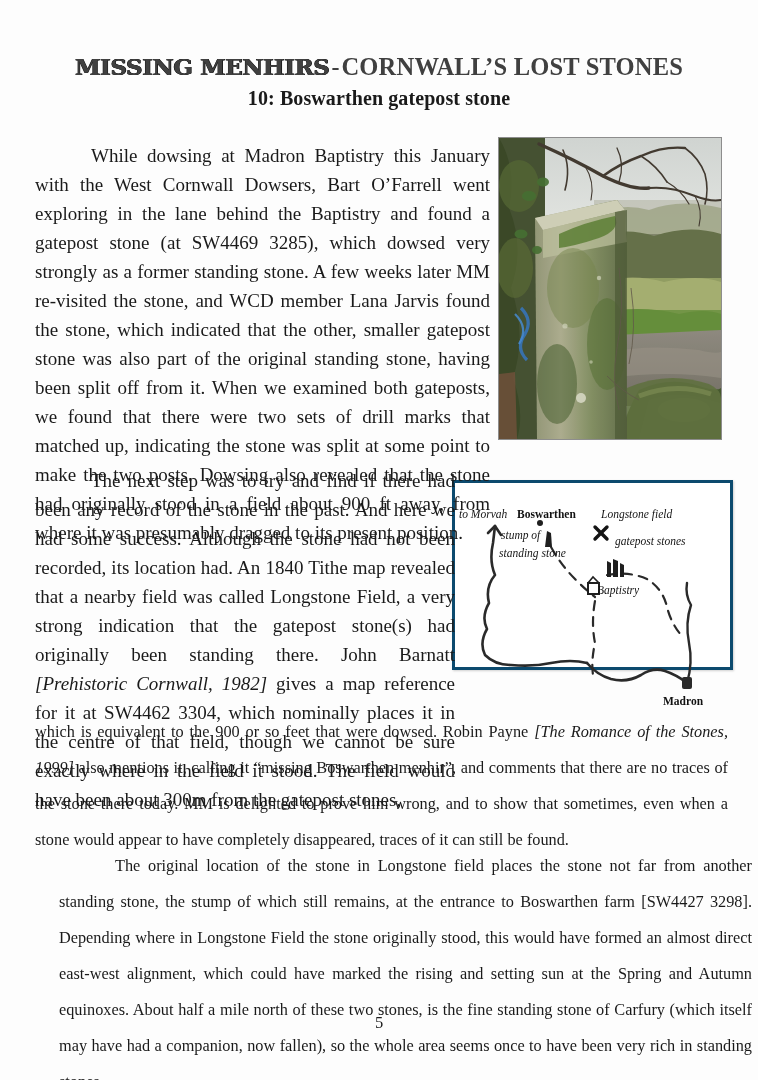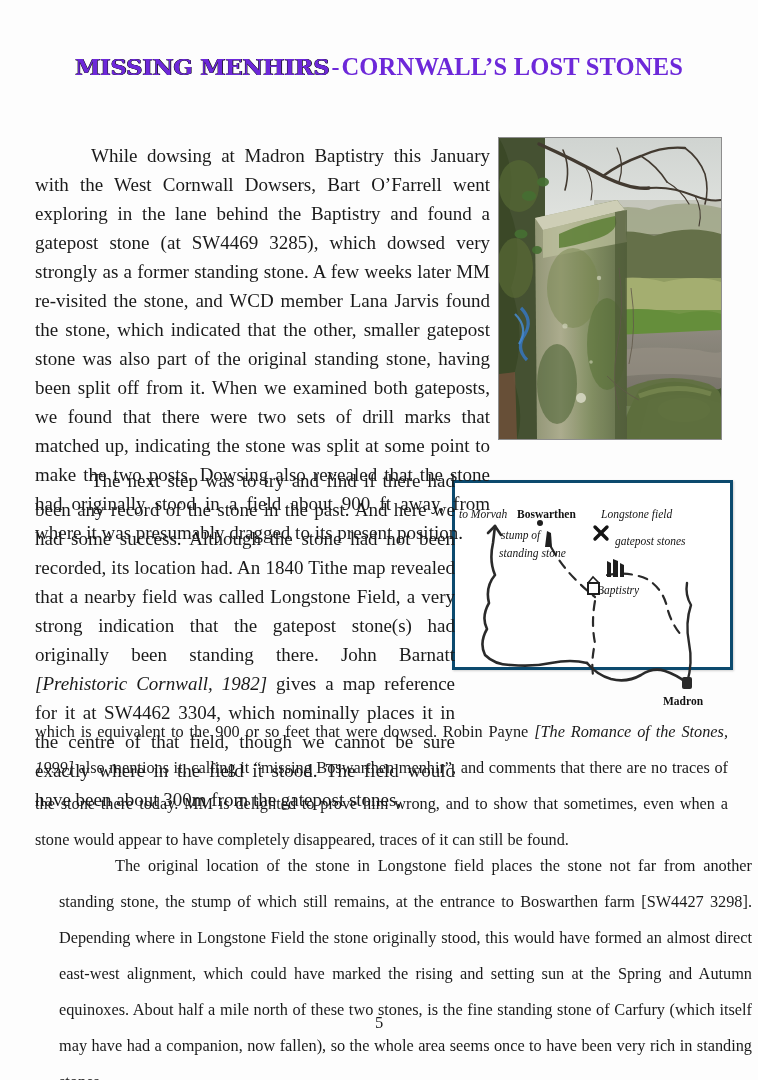--- a/index.html
+++ b/index.html
@@ -22,21 +22,21 @@
     position: absolute;
     top: 52px;
     left: 0;
     width: 758px;
     text-align: center;
   }
   .title-line1 {
     font-size: 25px;
     line-height: 30px;
     white-space: nowrap;
-    color: #6d28d9;
+    color: #404040;
   }
   .title-fancy {
     font-family: "DejaVu Serif", "Liberation Serif", serif;
     font-weight: bold;
     letter-spacing: -0.4px;
     font-size: 23px;
     text-shadow: 0.6px 0 0 #141414, -0.4px 0 0 #141414, 0 0.4px 0 #141414;
   }
   .title-dash {
     font-weight: bold;
@@ -137,20 +137,21 @@
     font-family: "Liberation Serif", serif;
   }
 </style>
 </head>
 <body>
 
 <div class="page">
 
   <div class="title-block">
     <div class="title-line1"><span class="title-fancy">MISSING MENHIRS</span><span class="title-dash">-</span><span class="title-caps">CORNWALL’S LOST STONES</span></div>
+    <div class="title-line2">10: Boswarthen gatepost stone</div>
   </div>
 
   <div class="photo">
     <svg width="222" height="301" viewBox="0 0 222 301">
       <defs>
         <linearGradient id="sky" x1="0" y1="0" x2="0" y2="1">
           <stop offset="0%" stop-color="#cfd3d0"></stop>
           <stop offset="100%" stop-color="#e6e8e4"></stop>
         </linearGradient>
         <linearGradient id="postg" x1="0" y1="0" x2="1" y2="0">

